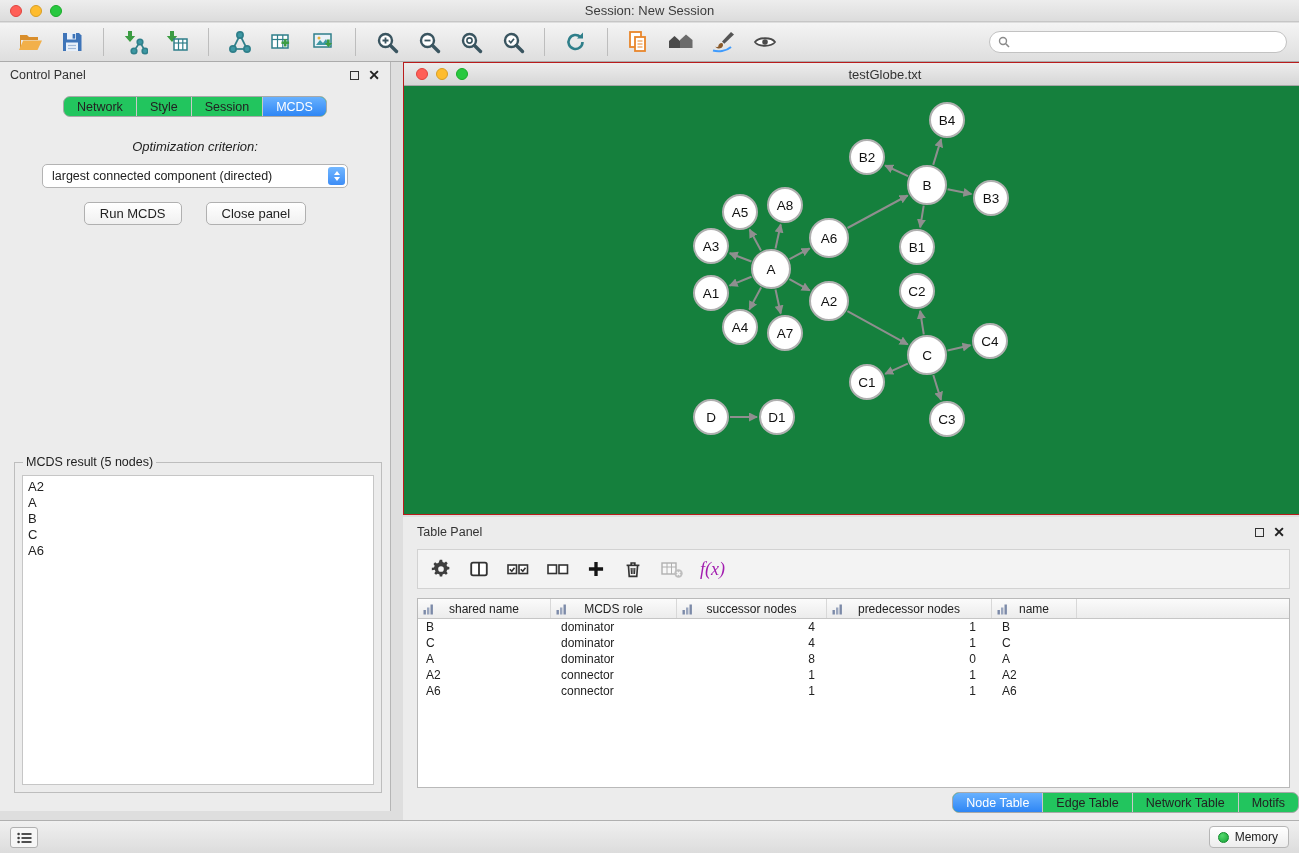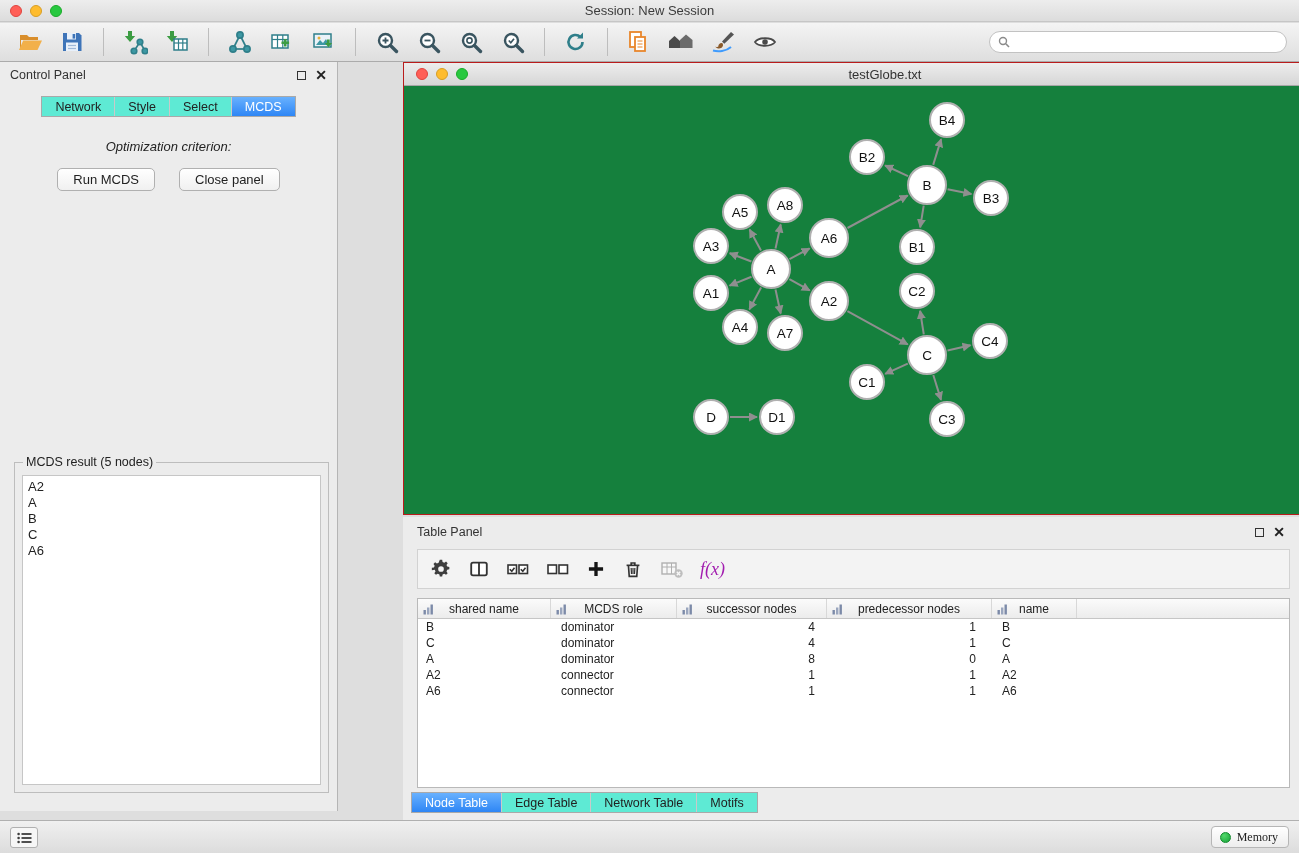--- a/index.html
+++ b/index.html
@@ -21,30 +21,30 @@
   .toolbar { position:absolute; top:23px; left:0; right:0; height:39px;
     background:linear-gradient(#f4f4f4,#dedede); border-bottom:1px solid #ababab;
     display:flex; align-items:center; padding:0 12px; gap:6px; }
   .tbtn { width:36px; height:32px; display:flex; align-items:center; justify-content:center; border-radius:4px; }
   .tsep { width:1px; height:28px; background:#bdbdbd; margin:0 7px; }
   .searchbox { margin-left:auto; width:298px; height:22px; background:#fff; border:1px solid #c2c2c2;
     border-radius:12px; display:flex; align-items:center; padding:0 8px; gap:5px; }
   .searchbox input { border:none; outline:none; flex:1; font-size:12px; background:transparent; font-family:inherit; }
 
   
-  .control-panel { position:absolute; left:0; top:62px; width:338px; bottom:42px;
+  .control-panel { position:absolute; left:0; top:62px; width:391px; bottom:42px;
     background:#ececec; border-right:1px solid #b5b5b5; }
   .panel-head { height:26px; display:flex; align-items:center; padding:0 10px; }
   .panel-head .ptitle { font-size:12.5px; color:#333; }
   .panel-head .picons { margin-left:auto; display:flex; gap:9px; align-items:center; }
   .float-ic { width:9px; height:9px; border:1.5px solid #333; display:inline-block; }
   .close-ic { font-weight:bold; font-size:14px; color:#222; line-height:10px; }
 
   .seg-wrap { display:flex; justify-content:center; margin-top:8px; }
-  .seg-control { display:inline-flex; border:1px solid #a9a9a9; border-radius:0; background:#5eead4; overflow:hidden; height:21px; }
+  .seg-control { display:inline-flex; border:1px solid #a9a9a9; border-radius:7px; background:#22c55e; overflow:hidden; height:21px; }
   .seg { padding:2px 13px; font-size:12.5px; color:#222; border-left:1px solid #c9c9c9; display:flex; align-items:center; white-space:nowrap; }
   .seg:first-child { border-left:none; }
   .seg-active { background:linear-gradient(#68b1fe,#2e86f5); color:#fff; }
 
   .opt-label { text-align:center; margin-top:22px; font-size:13px;font-style:italic; }
   .dropdown { position:relative; width:306px; height:24px; margin:10px auto 0 auto; background:#fff;
     border:1px solid #b3b3b3; border-radius:5px; display:flex; align-items:center; padding-left:9px; font-size:12.5px; }
   .stepper { position:absolute; right:2px; top:2px; bottom:2px; width:17px; border-radius:3px;
     background:linear-gradient(#72b7ff,#3d8df6); display:flex; flex-direction:column; align-items:center; justify-content:center; gap:2px; }
   .stepper .up { width:0; height:0; border-left:3.5px solid transparent; border-right:3.5px solid transparent; border-bottom:4.5px solid #fff; }
@@ -89,29 +89,29 @@
   .th { position:relative; display:flex; align-items:center; justify-content:center; font-size:12px;
     border-right:1px solid #d8d8d8; color:#222; }
   .th .sort-ic { position:absolute; left:5px; top:4px; }
   .tr { height:16px; }
   .td { font-size:12px; line-height:16px; white-space:nowrap; overflow:hidden; }
   .td-l { padding-left:8px; text-align:left; }
   .td-l2 { padding-left:10px; text-align:left; }
   .td-r { padding-right:12px; text-align:right; }
   .td-r2 { padding-right:16px; text-align:right; }
 
-  .tp-tabs-wrap { position:absolute; left:8px; right:0; bottom:7px; display:flex; justify-content:flex-start; }
+  .tp-tabs-wrap { position:absolute; left:8px; right:0; bottom:7px; display:flex; justify-content:flex-end; }
 
   
   .statusbar { position:absolute; left:0; right:0; bottom:0; height:33px;
     background:linear-gradient(#f0f0f0,#dcdcdc); border-top:1px solid #b0b0b0; }
   .status-left-btn { position:absolute; left:10px; top:6px; width:28px; height:21px; background:#f6f6f6;
     border:1px solid #b0b0b0; border-radius:3px; display:flex; align-items:center; justify-content:center; }
   .memory-btn { position:absolute; right:10px; top:5px; height:22px; background:linear-gradient(#ffffff,#ededed);
-    border:1px solid #b6b6b6; border-radius:4px; display:flex; align-items:center; gap:6px; padding:0 10px 0 8px; font-size:12px;font-family:Liberation Serif, serif; }
+    border:1px solid #b6b6b6; border-radius:4px; display:flex; align-items:center; gap:6px; padding:0 10px 0 8px; font-size:12px; }
   .mem-dot { width:11px; height:11px; border-radius:50%; background:radial-gradient(circle at 35% 30%, #52d96c, #17a237); border:1px solid #118a2d; }
 </style>
 </head>
 <body>
 
 <div id="app">
 
   <div class="titlebar">
     <div class="lights">
       <span class="light red"></span>
@@ -268,25 +268,32 @@
       <span class="ptitle">Control Panel</span>
       <span class="picons">
         <span class="float-ic"></span>
         <span class="close-ic">✕</span>
       </span>
     </div>
     <div class="seg-wrap">
       <div class="seg-control" id="cp-tabs">
           <div class="seg">Network</div>
           <div class="seg">Style</div>
-          <div class="seg">Select</div>
+          <div class="seg">Session</div>
           <div class="seg seg-active">MCDS</div>
         </div>
     </div>
     <div class="opt-label">Optimization criterion:</div>
+    <div class="dropdown">
+      <span>largest connected component (directed)</span>
+      <span class="stepper">
+          <i class="up"></i>
+          <i class="down"></i>
+        </span>
+    </div>
     <div class="btn-row">
       <button class="btn">Run MCDS</button>
       <button class="btn">Close panel</button>
     </div>
     <fieldset class="result-group">
       <legend>MCDS result (5 nodes)</legend>
       <div class="result-list" id="result-list">
           <div class="result-item">A2</div>
           <div class="result-item">A</div>
           <div class="result-item">B</div>

